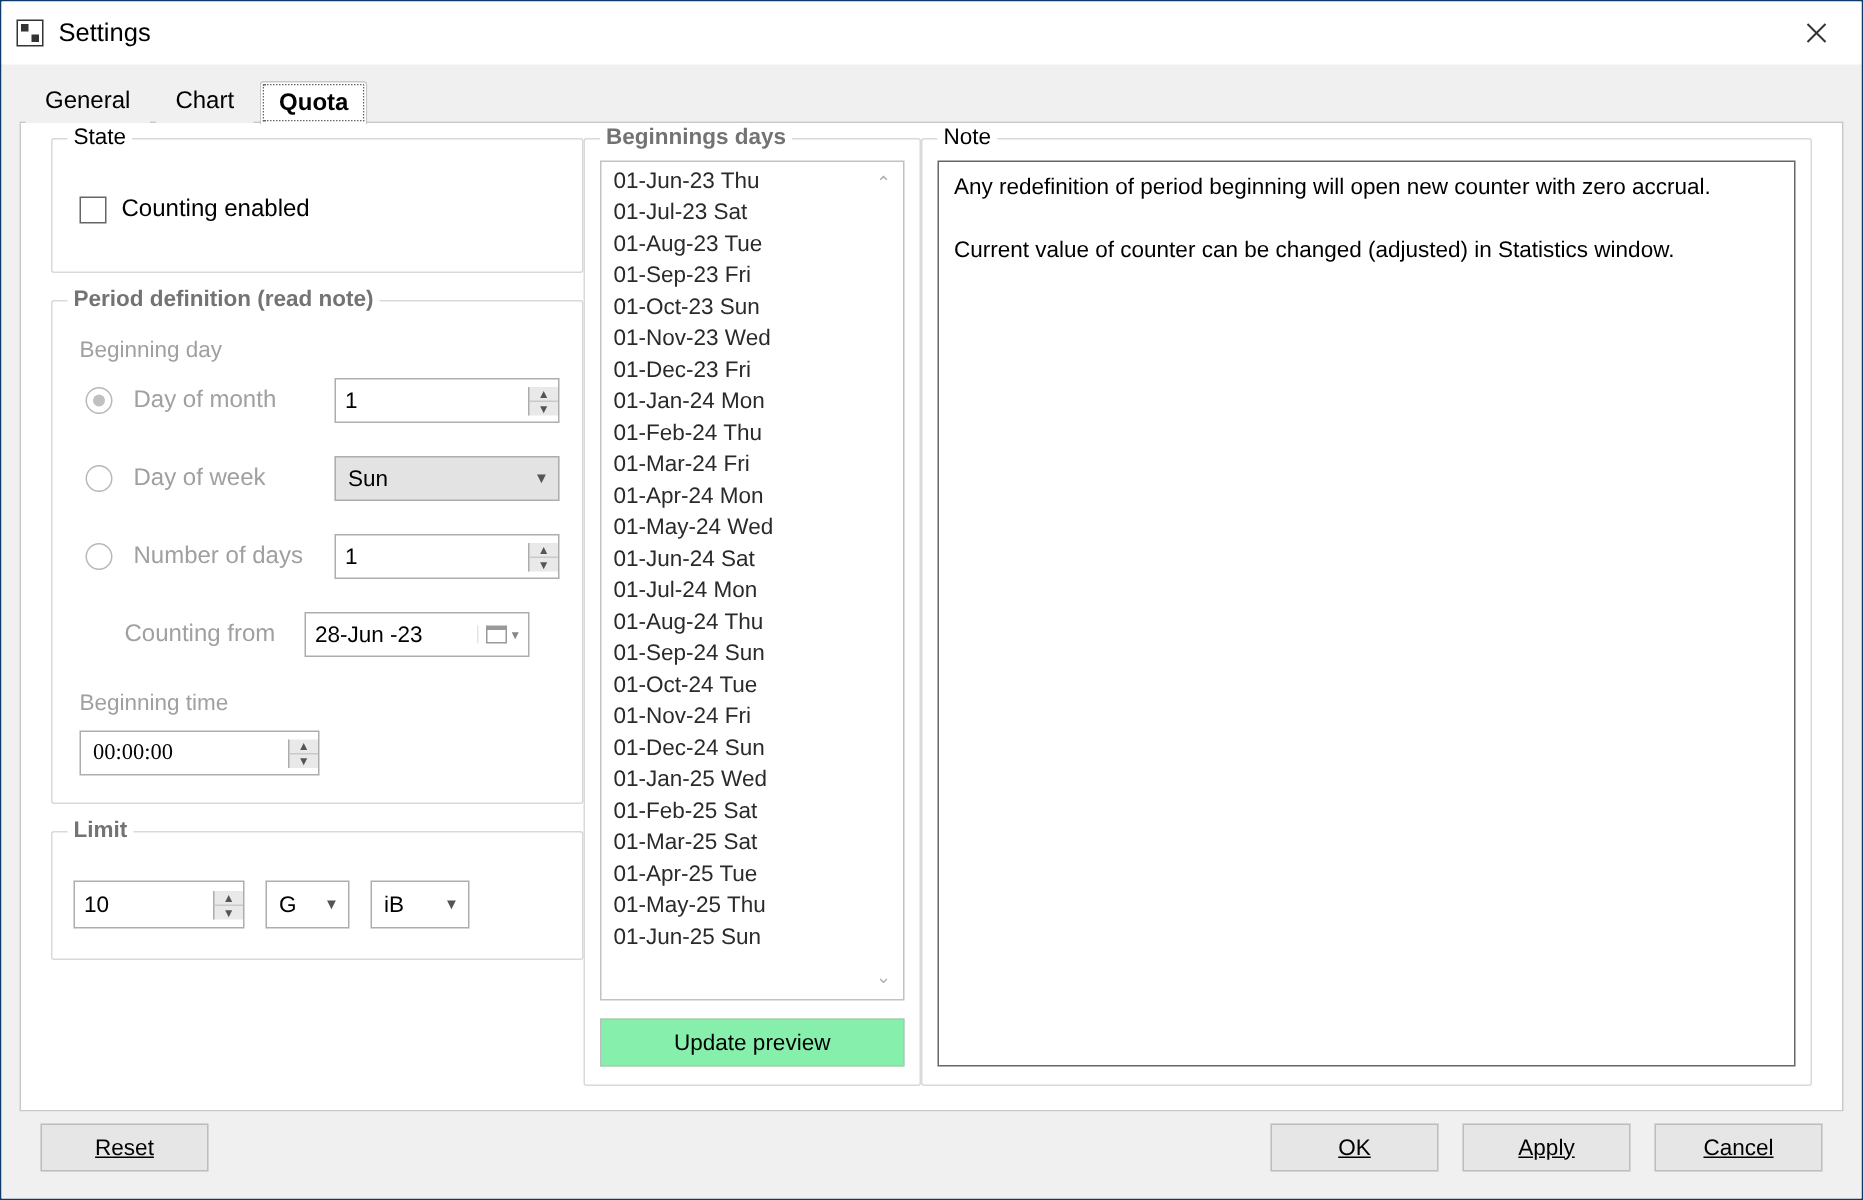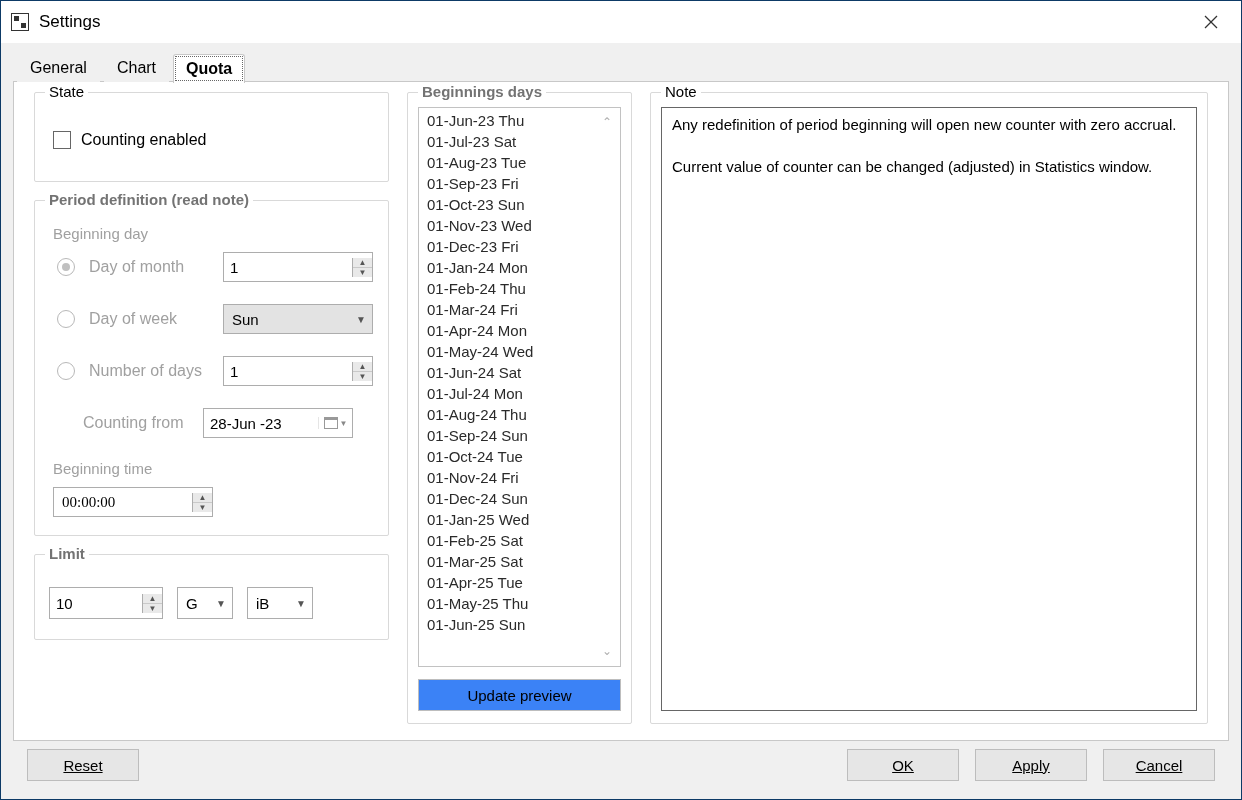--- a/index.html
+++ b/index.html
@@ -14,21 +14,21 @@
   .app-icon::before { content:""; position:absolute; top:2px; left:2px; width:5px; height:5px; background:#333; }
   .app-icon::after  { content:""; position:absolute; bottom:2px; right:2px; width:5px; height:5px; background:#333; }
   .title { font-size: 17px; }
   .close-btn { width: 40px; height: 30px; display:flex; align-items:center; justify-content:center; }
   .close-btn svg { width: 14px; height: 14px; stroke:#333; stroke-width:1.3; }
 
   .client { flex: 1; display:flex; flex-direction:column; background:#f0f0f0; padding: 10px 12px 10px 12px; }
   .tabstrip { display:flex; gap:4px; padding-left:4px; position: relative; z-index: 2; align-items: center;}
   .tab { padding: 5px 12px 5px 12px; font-size:16px; background:#f0f0f0; border:1px solid transparent; border-bottom:none; border-radius:3px 3px 0 0; }
   .tab.active { background:#fff; border-color:#c8c8c8; outline:1px dotted #666; outline-offset:-3px; position:relative; top:1px;font-weight:bold;}
-  .tabpage { flex:1; background:#fff; border:1px solid #c8c8c8; padding: 10px 20px 16px 20px; display:flex; gap:18px; margin-top:-1px;}
+  .tabpage { flex:1; background:#fff; border:1px solid #c8c8c8; padding: 10px 20px 16px 20px; display:flex; margin-top:-1px;}
 
   
   .col-left  { width: 355px; display:flex; flex-direction:column; gap:18px; }
   .col-mid   { width: 225px; display:flex; flex-direction:column; }
   .col-right { flex:1; display:flex; flex-direction:column; }
 
   
   .group { border:1px solid #d9d9d9; border-radius:2px; position:relative; padding:20px 14px 14px 14px; }
   .group > .legend { position:absolute; top:-10px; left:10px; background:#fff; padding:0 4px; font-size:15px; color:#000; }
   .group.disabled > .legend { color:#737373;font-weight:bold; }
@@ -67,21 +67,21 @@
 
   .limit-row { display:flex; align-items:center; gap:14px; }
   .spinner.small { width:114px; height:32px; }
   .combo.small { width:56px; height:32px; }
   .combo.small.wider { width:66px; }
 
   
   .listbox { flex:1; border:1px solid #c2c2c2; background:#fff; position:relative; font-size:15px; line-height:21px; padding:2px 18px 2px 8px; color:#2a2a2a; overflow:hidden; }
   .listbox .line { white-space:nowrap; }
   .scroll-hints { position:absolute; right:4px; top:4px; bottom:4px; width:14px; display:flex; flex-direction:column; justify-content:space-between; pointer-events:none; color:#b0b0b0; font-size:12px; }
-  .update-btn { margin-top:12px; height:32px; border:1px solid #bdbdbd; background:#3b82f6; font-size:15px; }
+  .update-btn { margin-top:12px; height:32px; border:1px solid #bdbdbd; background:#86efac; font-size:15px; }
 
   
   .notebox { flex:1; border:1px solid #666; background:#fff; padding:6px 10px; font-size:15px; line-height:22px; }
 
   .footer { height:48px; padding: 8px 14px; display:flex; align-items:center; background:#f0f0f0;text-decoration:underline; }
   .btn { height:32px; min-width:112px; border:1px solid #bdbdbd; background:#e6e6e6; font-size:15px; display:flex; align-items:center; justify-content:center; }
   .footer .spacer { flex:1; }
   .footer .btn + .btn { margin-left: 16px; }
 </style>
 </head>

